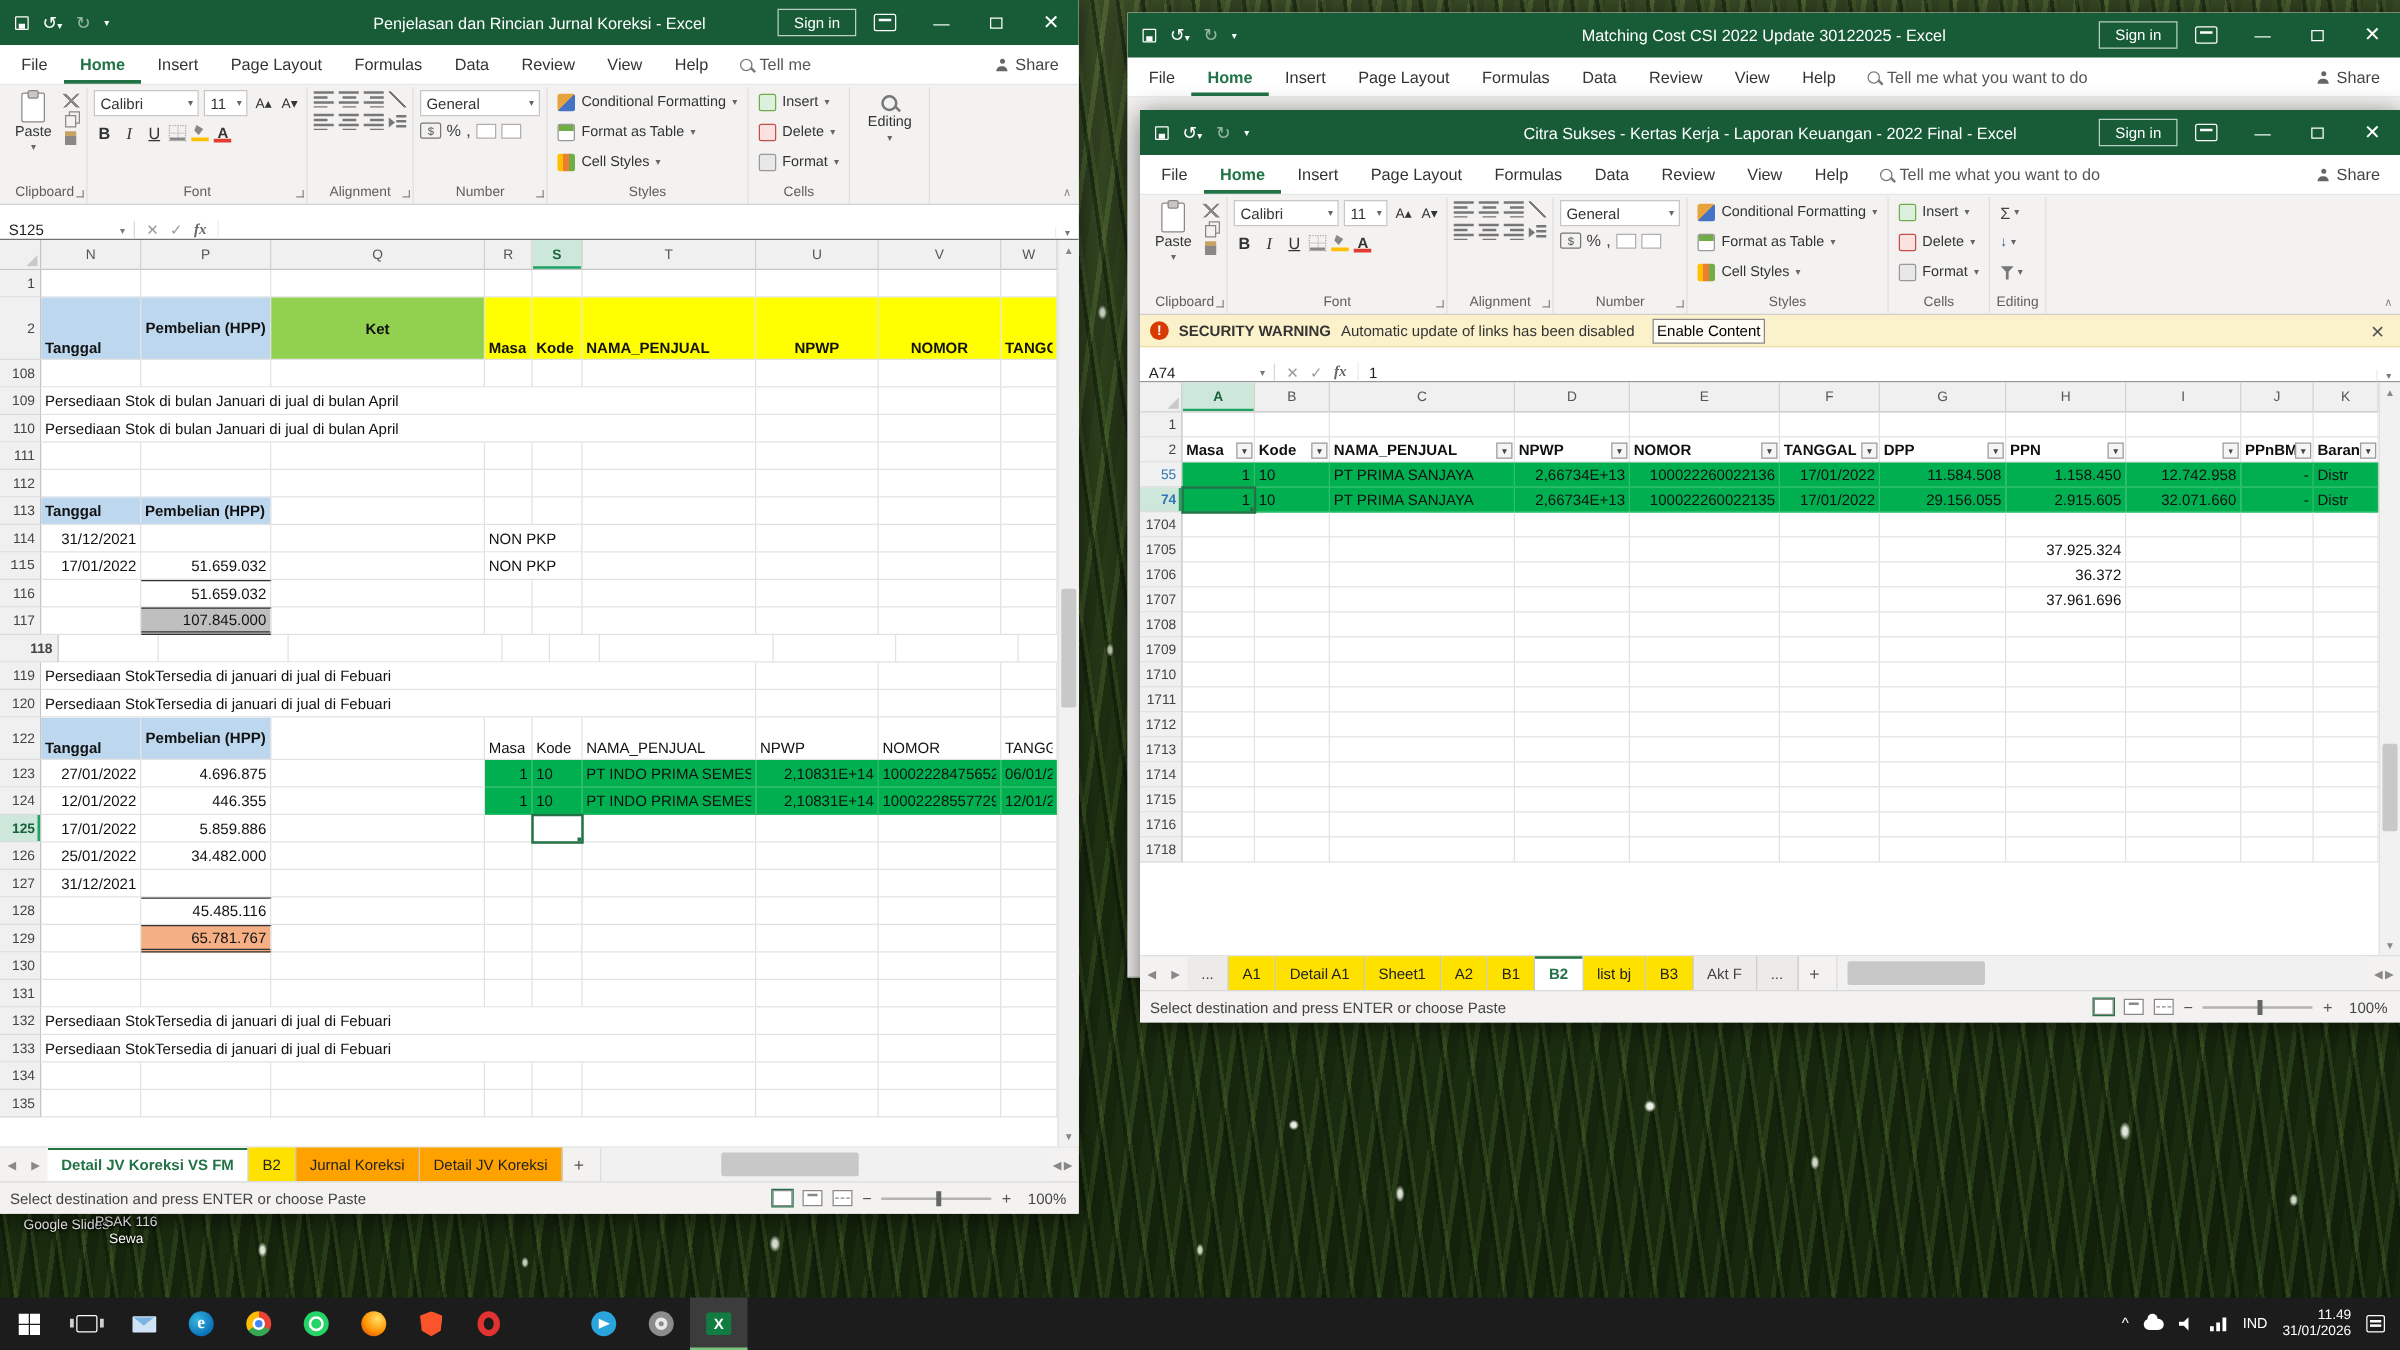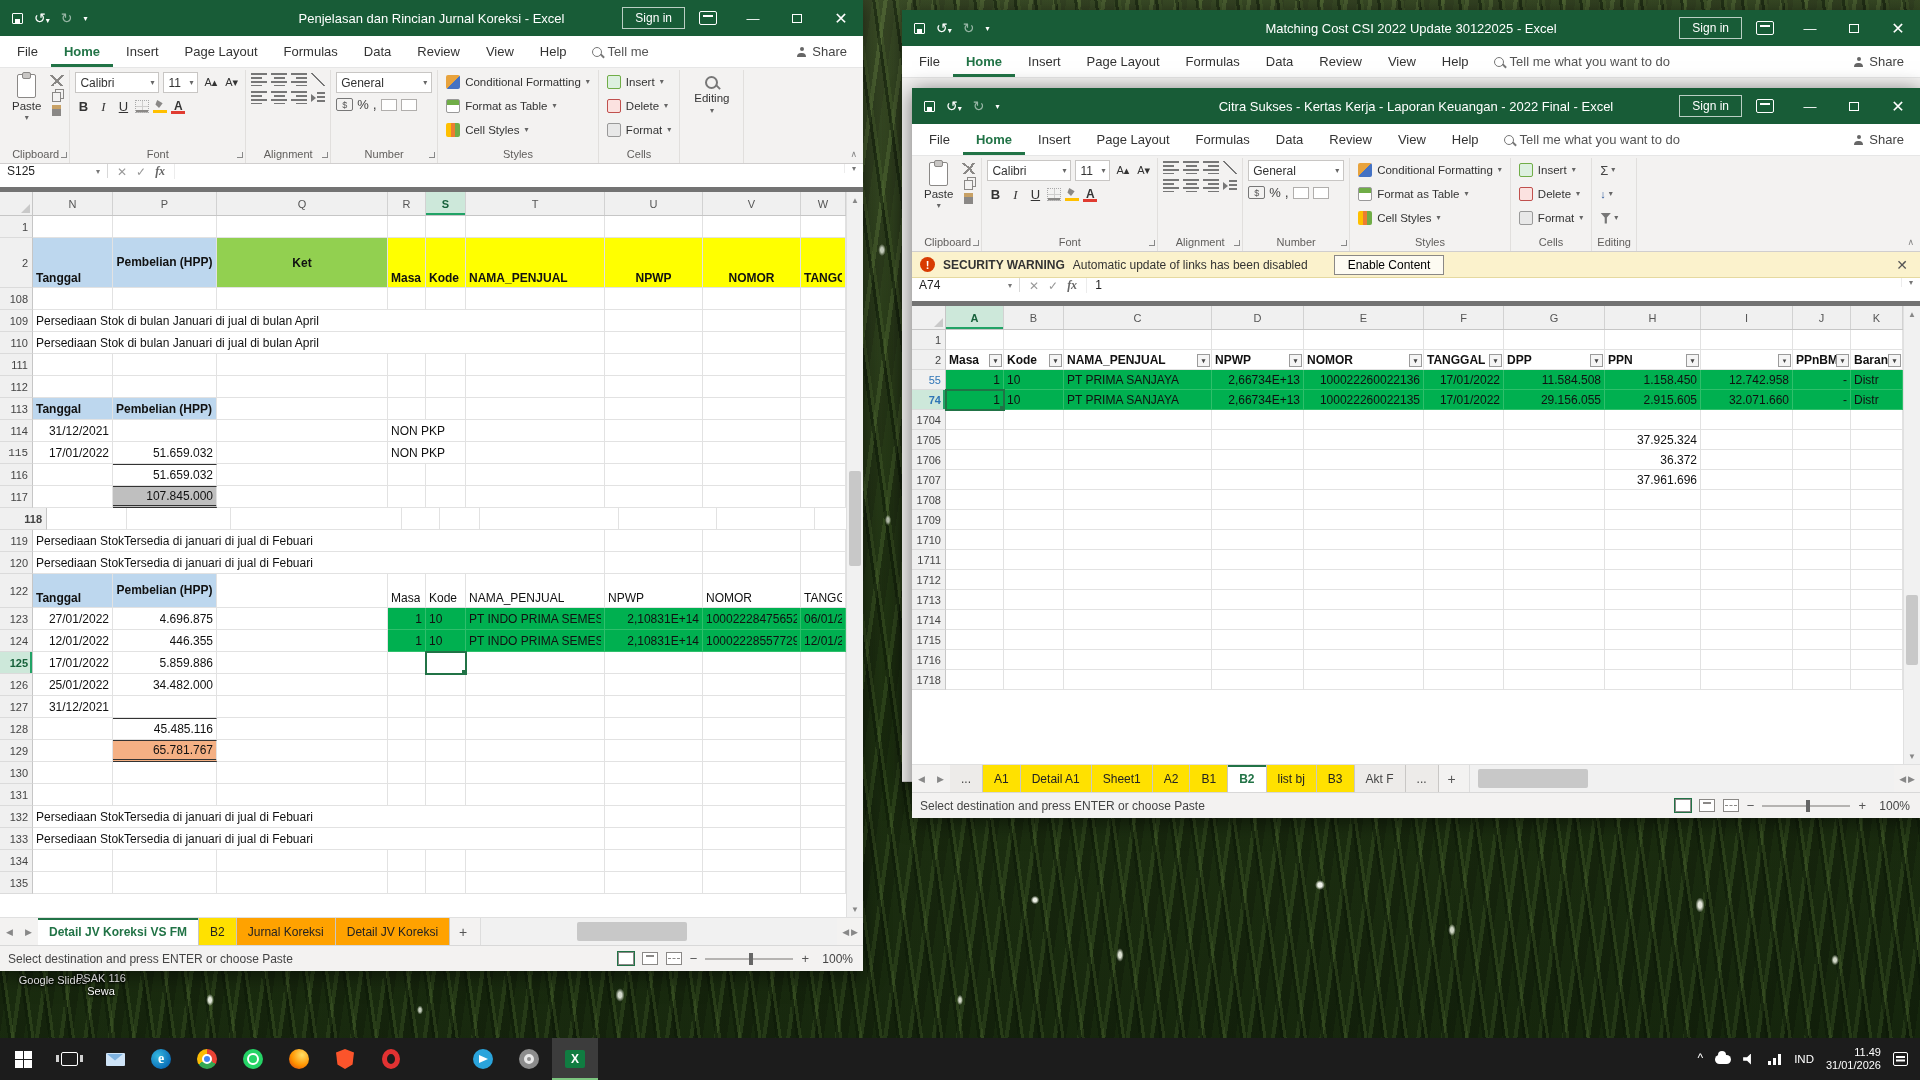--- a/index.html
+++ b/index.html
@@ -108,25 +108,25 @@
   .erow{display:flex;align-items:center;gap:3px;height:20px;font-size:13px;color:#444;padding:0 3px}
   .sum{font-size:13px;color:#444}
   .ic-filld{font-size:11px;color:#2B579A}
   .ic-funnel{width:11px;height:11px;background:#777;clip-path:polygon(0 0,100% 0,60% 45%,60% 100%,40% 100%,40% 45%)}
   .ribbon-collapse{position:absolute;right:6px;bottom:4px;font-size:9px;color:#888}
 
   
   .security-bar{flex:0 0 26px;background:#FBF2CC;border-bottom:1px solid #E5D9A0;display:flex;align-items:center;font-size:12px;color:#333;padding:0 8px}
   .sec-icon{width:15px;height:15px;border-radius:50%;background:#D83B01;color:#fff;font-weight:bold;font-size:11px;display:flex;align-items:center;justify-content:center;margin-right:8px;flex:0 0 auto}
   .sec-label{font-weight:bold;margin-right:8px}
-  .sec-btn{border:1px solid #8A8886;background:#FDFBF2;font-size:12px;padding:2px 13px;margin-left:26px;font-family:inherit}
+  .sec-btn{border:1px solid #8A8886;background:#FDFBF2;font-size:12px;padding:2px 3px;margin-left:14px;font-family:inherit}
   .sec-close{margin-left:auto;color:#555;font-size:14px;padding:0 4px}
 
   
-  .xl-formulabar{flex:0 0 28px;background:#fff;border-bottom:5px solid #737373;display:flex;align-items:flex-start}
+  .xl-formulabar{flex:0 0 28px;background:#fff;border-bottom:1px solid #737373;display:flex;align-items:flex-end}
   .name-box{width:108px;border-right:1px solid #D8D8D8;display:flex;align-items:center;justify-content:space-between;padding:0 7px;font-size:12px;color:#222}
   .nb-caret{font-size:8px;color:#777}
   .fx-area{display:flex;align-items:center;gap:9px;padding:0 9px;border-right:1px solid #ECECEC;color:#999}
   .fxi{font-size:12px}
   .fx-it{font-style:italic;font-family:"Liberation Serif",serif;font-weight:bold;color:#666}
   .formula-input{flex:1;display:flex;align-items:center;padding:0 8px;font-size:12px;color:#222}
   .fb-expand{display:flex;align-items:center;padding:0 7px;border-left:1px solid #ECECEC;font-size:8px;color:#777}
 
   
   .grid-wrap{flex:1 1 auto;position:relative;background:#fff;overflow:hidden}

